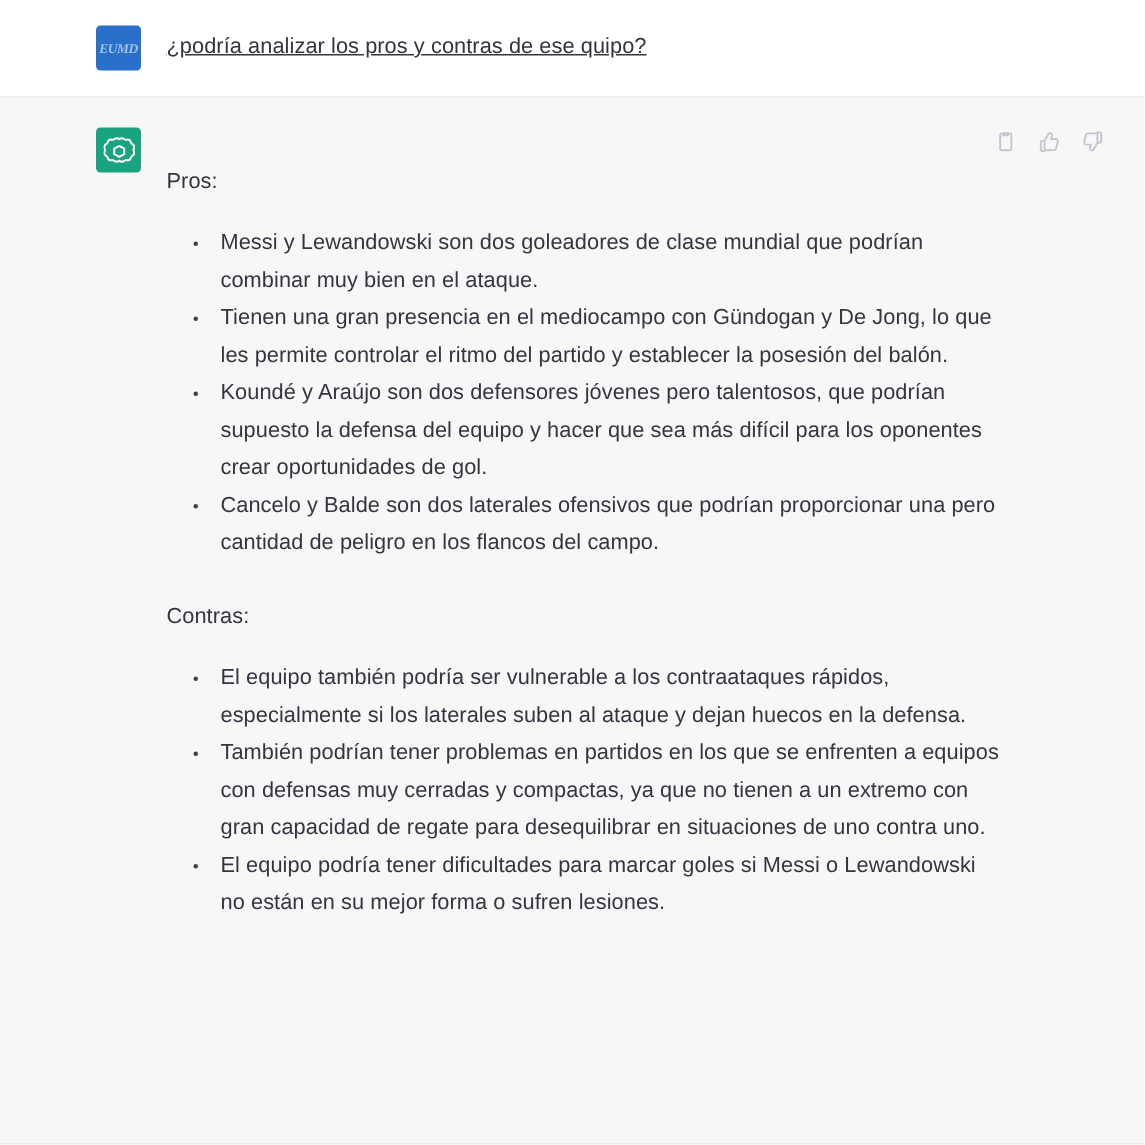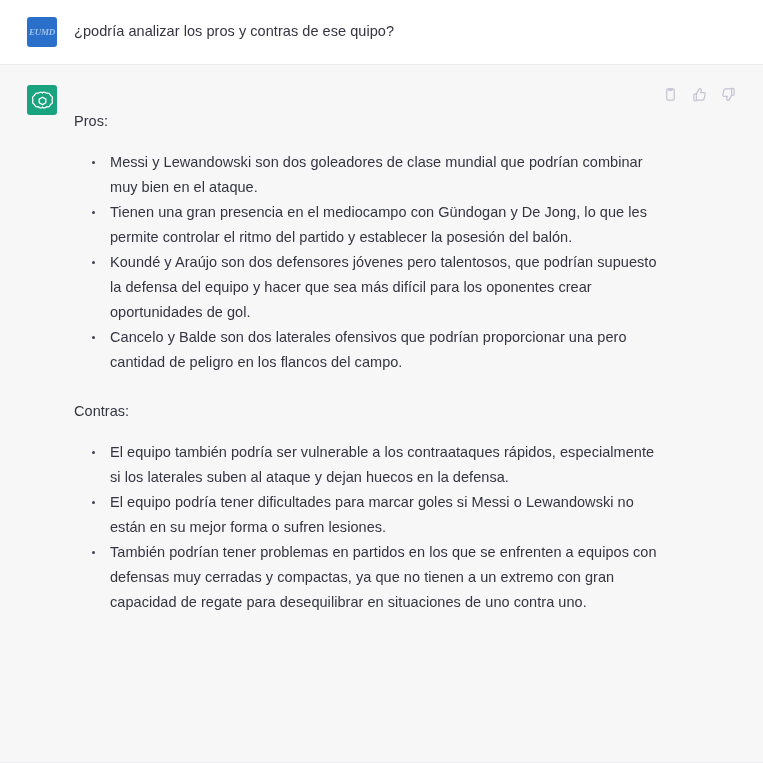--- a/index.html
+++ b/index.html
@@ -17,20 +17,21 @@
     width: 763px;
     min-height: 763px;
     display: flex;
     flex-direction: column;
   }
 
   
   .msg {
     width: 100%;
     display: block;
+    padding-left: 37px;
   }
   .msg-user {
     background: #ffffff;
     border-bottom: 1px solid #ececf1;
   }
   .msg-assistant {
     background: #f7f7f8;
     border-bottom: 1px solid #ececf1;
     flex: 1 1 auto;
   }
@@ -79,20 +80,21 @@
     padding-left: 17px;
     padding-right: 95px;
     color: #343541;
     font-size: 14.5px;
     line-height: 25px;
     letter-spacing: 0.05px;
   }
   .msg-user .content {
     padding-top: 3px;
     line-height: 22px;
+    text-decoration: underline;
   }
 
   .content p {
     margin: 0 0 0 0;
   }
 
   .para { margin-bottom: 0; }
   .gap-lg { height: 24px; }
   .gap-sm { height: 16px; }
 
@@ -185,22 +187,22 @@
         </ul>
 
         <div class="gap-lg"></div>
 
         <p class="para">Contras:</p>
 
         <div class="gap-sm"></div>
 
         <ul class="bullets">
           <li>El equipo también podría ser vulnerable a los contraataques rápidos, especialmente si los laterales suben al ataque y dejan huecos en la defensa.</li>
+          <li>También podrían tener problemas en partidos en los que se enfrenten a equipos con defensas muy cerradas y compactas, ya que no tienen a un extremo con gran capacidad de regate para desequilibrar en situaciones de uno contra uno.</li>
           <li>El equipo podría tener dificultades para marcar goles si Messi o Lewandowski no están en su mejor forma o sufren lesiones.</li>
-          <li>También podrían tener problemas en partidos en los que se enfrenten a equipos con defensas muy cerradas y compactas, ya que no tienen a un extremo con gran capacidad de regate para desequilibrar en situaciones de uno contra uno.</li>
         </ul>
 
       </div>
 
       <div class="actions">
         <button class="icon-btn" title="Copy">
           <svg width="15" height="15" viewBox="0 0 24 24" fill="none" stroke="currentColor" stroke-width="2" stroke-linecap="round" stroke-linejoin="round">
             <rect x="6" y="3" width="12" height="18" rx="2"></rect>
             <path d="M9.5 3h5v2.2h-5z"></path>
           </svg>

